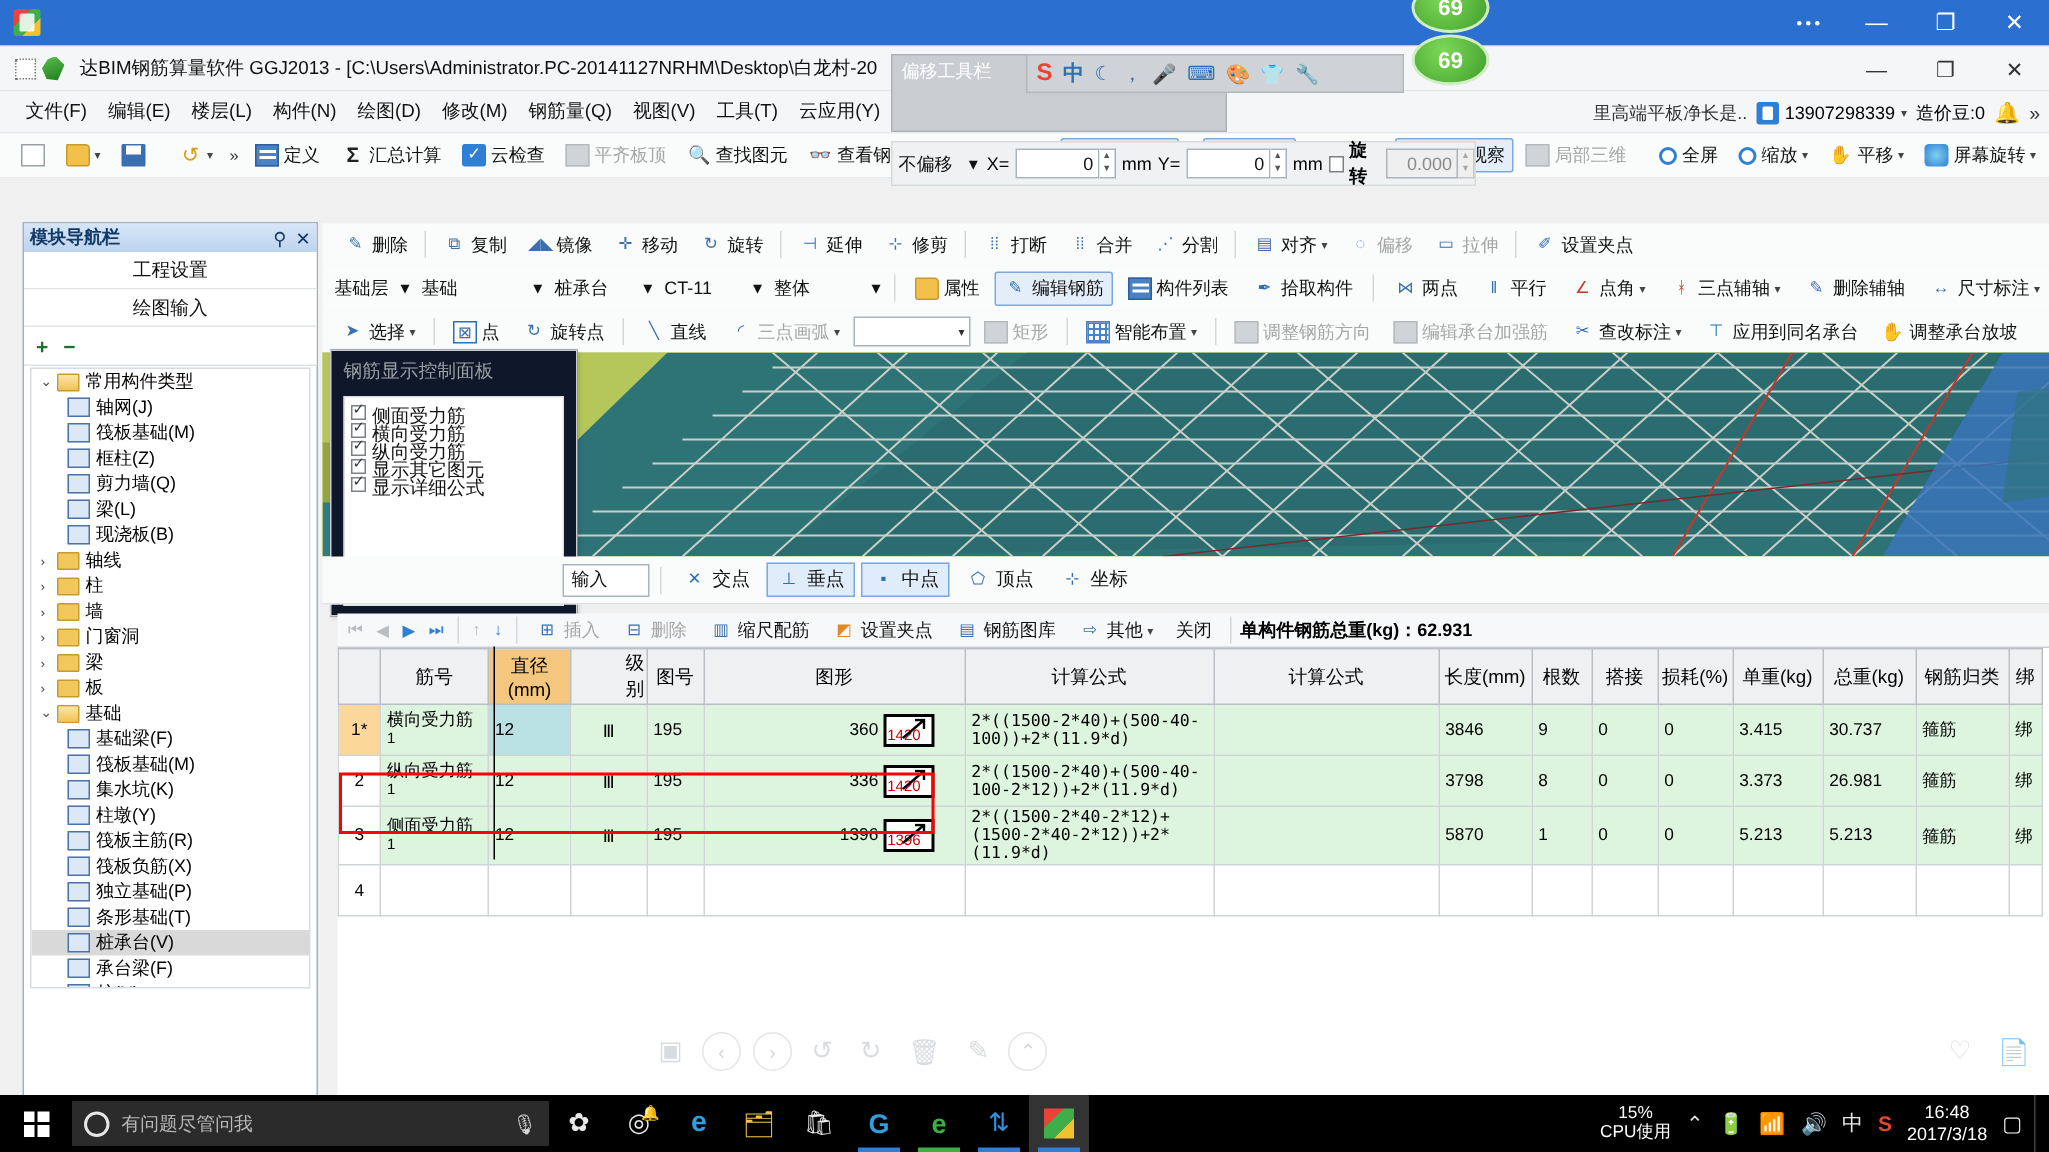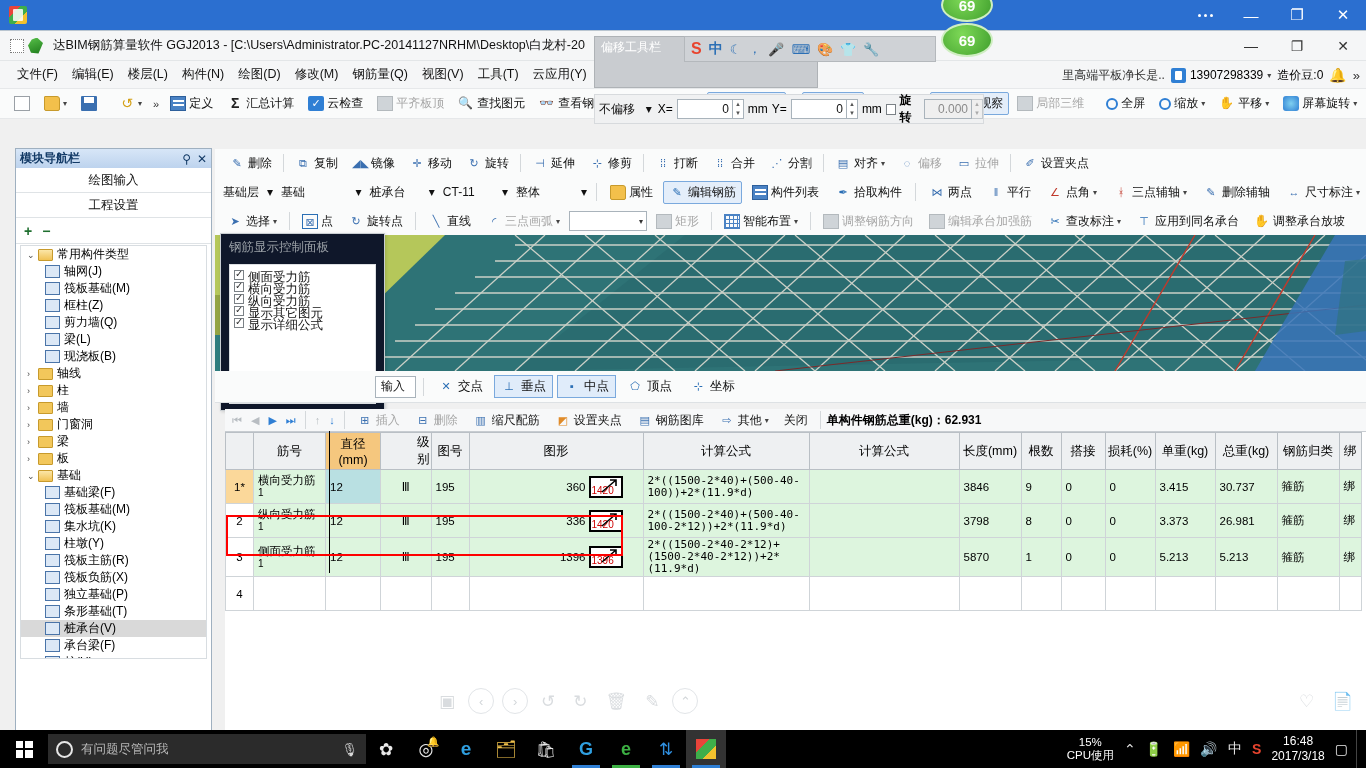--- a/index.html
+++ b/index.html
@@ -683,22 +683,22 @@
     </svg>
   </div>
 
   <div class="navpanel">
     <div class="nav-header">
       <span>模块导航栏</span>
       <span class="sp"></span>
       <span class="hb">⚲</span>
       <span class="hb">✕</span>
     </div>
+    <div class="nav-btn">工程设置</div>
     <div class="nav-btn">绘图输入</div>
-    <div class="nav-btn">工程设置</div>
     <div class="nav-tools">
       <span class="plusmini">+</span>
       <span class="minusmini">−</span>
     </div>
 
     <div class="tree" id="tree-host">
         <div class="tnode">
           <span class="tarrow">⌄</span>
           <span class="tfolder open"></span>
           <span>常用构件类型</span>
@@ -830,21 +830,21 @@
           <span>显示其它图元</span>
         </div>
         <div class="rdc-item">
           <span class="rdc-cb"></span>
           <span>显示详细公式</span>
         </div>
       </div>
   </div>
 
   <div class="snapbar">
-    <div class="combo" style="width:41px;height:22px;margin-left:154px;">
+    <div class="combo" style="width:58px;height:22px;margin-left:154px;">
       <span class="cv">输入</span>
     </div>
     <div class="sep"></div>
     <div class="snapitem">
         <span class="ic tiny" style="color:#2b6fb5;">✕</span>
         <span>交点</span>
       </div>
     <div class="snapitem active">
         <span class="ic tiny" style="color:#2b6fb5;">⊥</span>
         <span>垂点</span>

